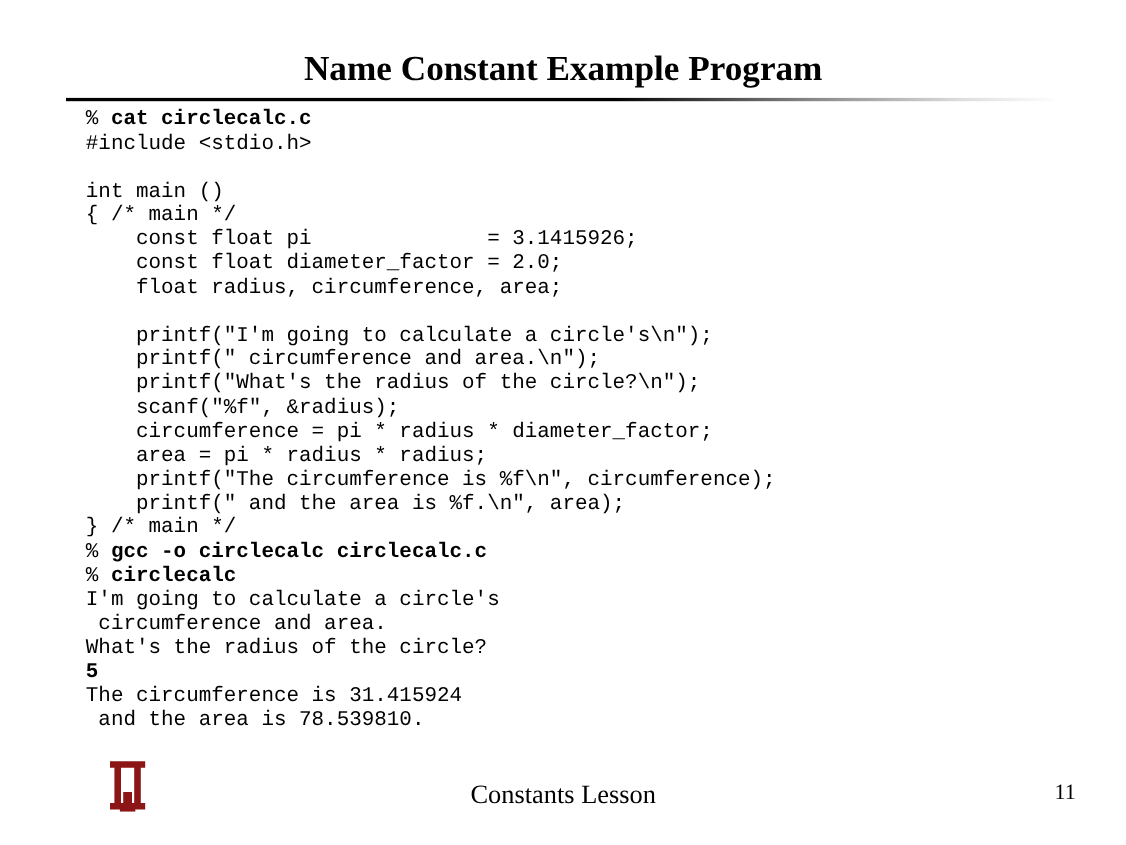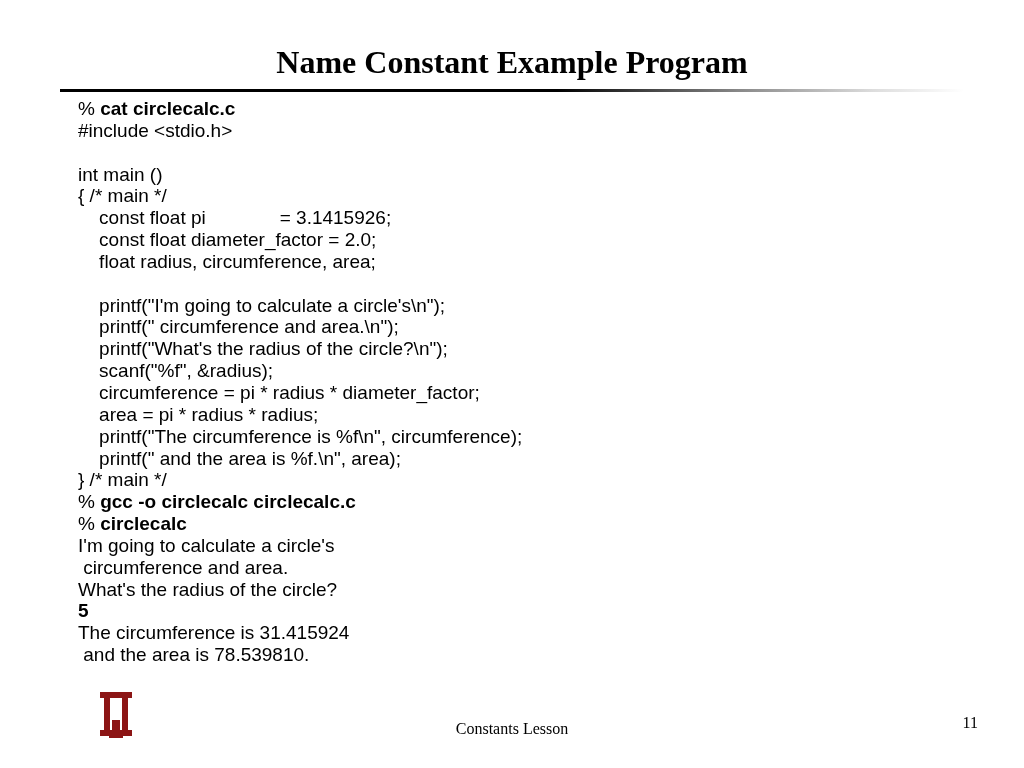--- a/index.html
+++ b/index.html
@@ -5,21 +5,21 @@
   * { margin: 0; padding: 0; box-sizing: border-box; }
   html, body { width: 1024px; height: 768px; background: #fff; font-family: "Times New Roman", Times, serif; color: #000; }
   .slide { width: 1024px; height: 768px; position: relative; }
   .title { text-align: center; font-size: 32px; font-weight: bold; padding-top: 44px; padding-bottom: 8px; }
   .rule {
     height: 3px;
     margin: 0 60px 6px 60px;
     background: linear-gradient(to right, #000 0%, #000 55%, #888 75%, #ddd 90%, #fff 100%);
   }
   .code {
-    font-family: Liberation Sans, sans-serif;
+    font-family: Liberation Mono, monospace;
     font-size: 19px;
     line-height: 1.15;
     white-space: pre;
     padding-left: 78px;
     padding-right: 40px;
     color: #000;
   }
   .b { font-weight: bold; }
   .footer {
     position: absolute;
@@ -36,27 +36,27 @@
     height: 48px;
   }
   .footer-center {
     position: absolute;
     left: 0;
     width: 1024px;
     text-align: center;
     bottom: 0;
     line-height: 1.2;
   }
-  .lesson { font-size: 16px; }
+  .lesson { font-size: 24px; }
   .course { font-size: 16px; }
   .pagenum {
     position: absolute;
     right: 46px;
     bottom: 6px;
-    font-size: 16px;
+    font-size: 20px;
   }
 </style>
 </head>
 <body>
 
 <div class="slide">
 
   <div class="title">Name Constant Example Program</div>
   <div class="rule"></div>
 

